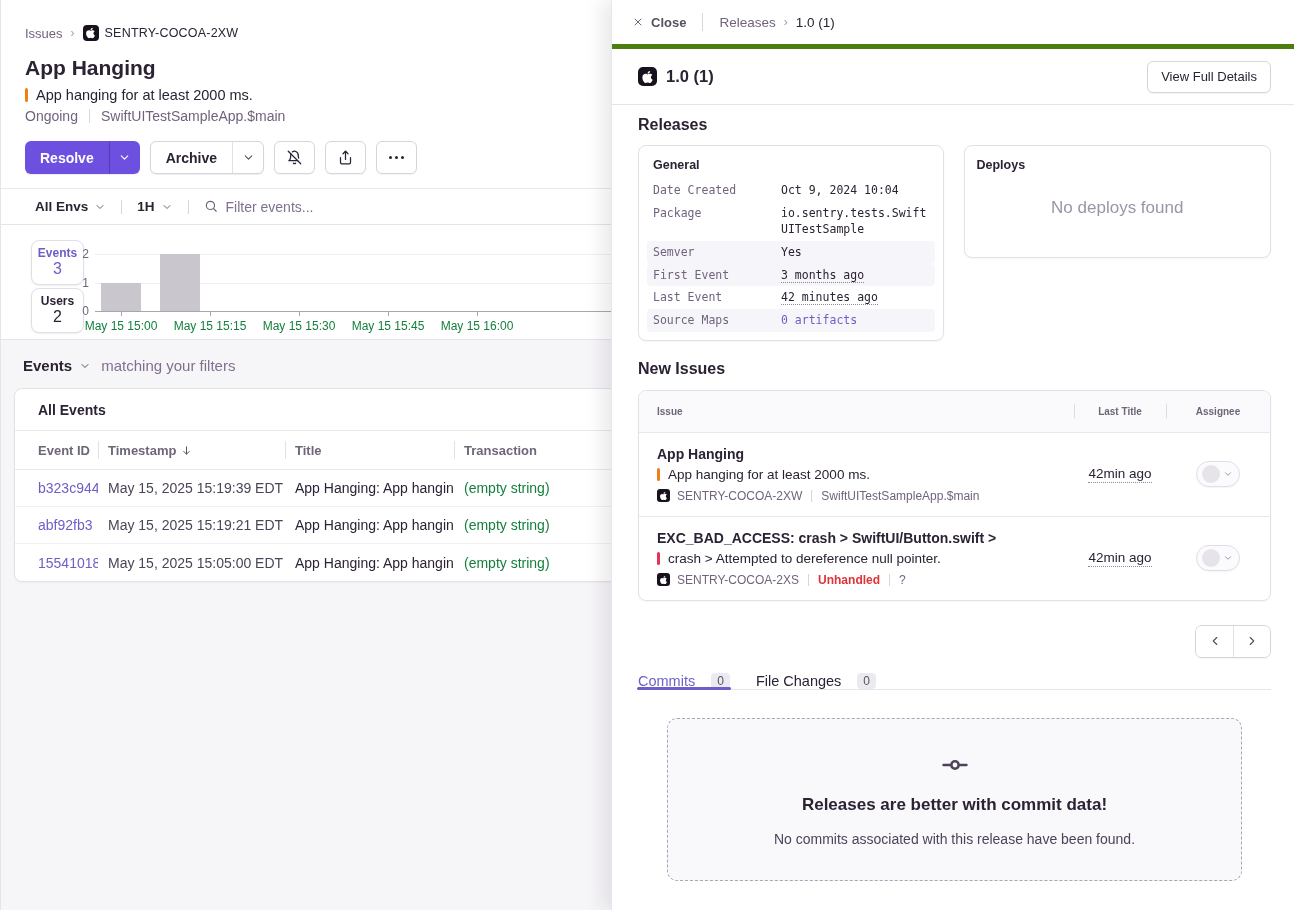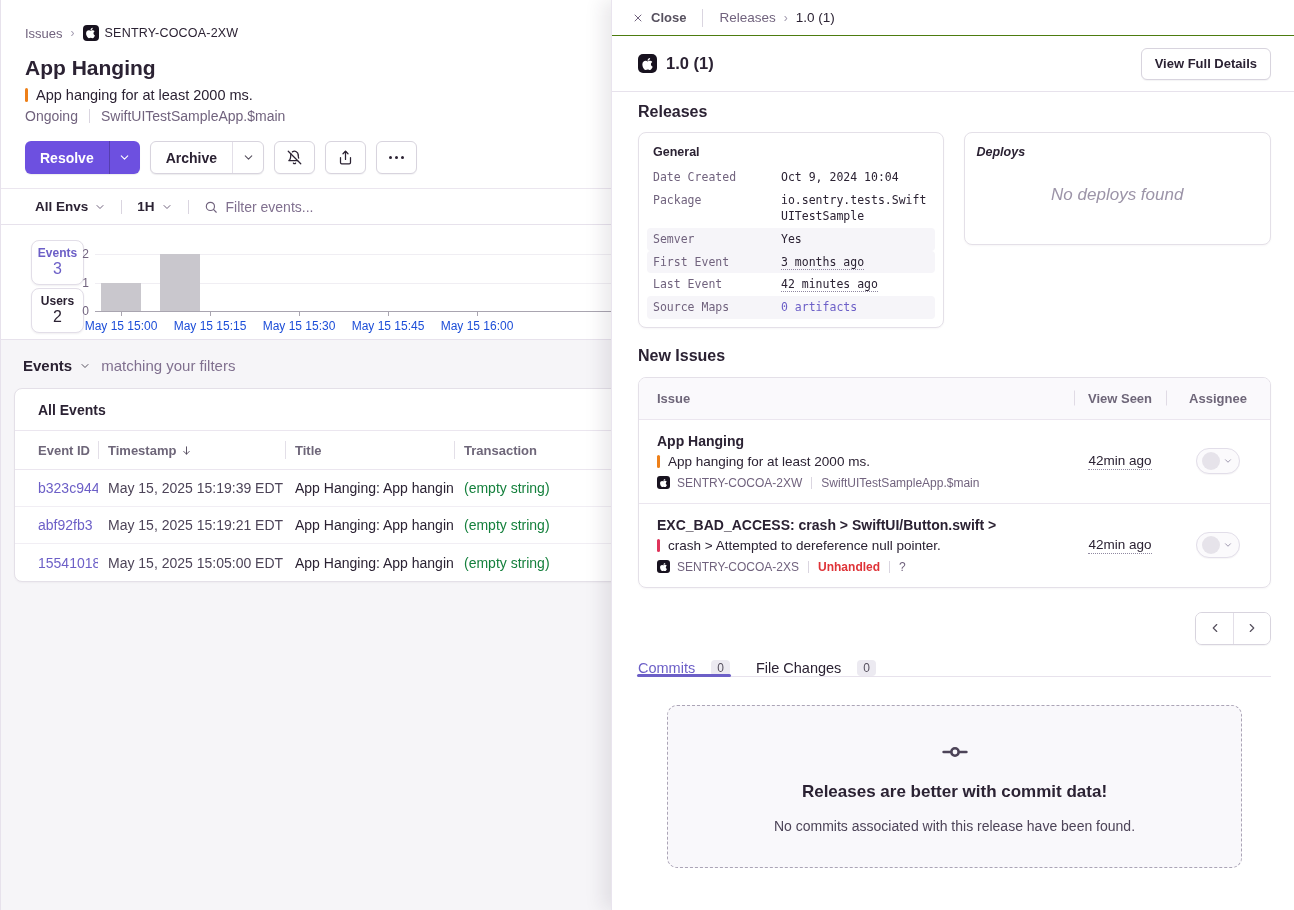--- a/index.html
+++ b/index.html
@@ -18,53 +18,53 @@
   .applesq svg { fill:#fff; }
   .sq16 { width:16px; height:16px; } .sq16 svg { width:9px; height:12px; }
   .sq18 { width:19px; height:19px; border-radius:5px; } .sq18 svg { width:11px; height:14px; }
   .sq13 { width:13px; height:13px; border-radius:3px; } .sq13 svg { width:7px; height:10px; }
   .issue-title-h1 { font-size:21px; font-weight:700; margin:15px 24px 0; }
   .culprit-line { display:flex; align-items:center; gap:8px; margin:7px 24px 0; font-size:14.5px; }
   .level-bar { width:3px; height:14px; border-radius:2px; flex:none; }
   .meta-line { display:flex; align-items:center; margin:5px 24px 0; font-size:14px; color:#71637E; }
   .vdiv { width:1px; height:14px; background:#DAD5E0; margin:0 11px; flex:none; }
   .toolbar { display:flex; gap:10px; padding:17px 24px 14px; border-bottom:1px solid #EBE6EF; }
-  .btn { display:inline-flex; align-items:center; justify-content:center; border:1px solid #D8D4DE; background:#fff; border-radius:6px; height:33px; font-weight:700; font-size:14px; color:#2B2233; cursor:pointer; box-shadow:0 1px 1px rgba(43,34,51,.05); }
+  .btn { display:inline-flex; align-items:center; justify-content:center; border:1px solid #D8D4DE; background:#fff; border-radius:6px; height:33px; font-weight:400; font-size:14px; color:#2B2233; cursor:pointer; box-shadow:0 1px 1px rgba(43,34,51,.05); }
   .split { display:flex; border-radius:6px; overflow:hidden; height:33px; box-shadow:0 1px 1px rgba(43,34,51,.08); }
   .split-primary { background:var(--btn-purple); border:none; }
   .split-primary .seg-label { color:#fff; padding:0 15px; display:flex; align-items:center; font-weight:700; }
   .split-primary .seg-arrow { width:31px; display:flex; align-items:center; justify-content:center; border-left:1px solid rgba(0,0,0,.22); }
   .split-primary .ic { stroke:#fff; }
   .split-default { border:1px solid #D8D4DE; background:#fff; }
   .split-default .seg-label { padding:0 15px; display:flex; align-items:center; font-weight:700; }
   .split-default .seg-arrow { width:31px; display:flex; align-items:center; justify-content:center; border-left:1px solid #E3DFE8; }
   .icon-btn { width:41px; }
   .dots { display:flex; gap:3px; }
   .dots i { width:3px; height:3px; border-radius:50%; background:#2B2233; }
   .filterbar { display:flex; align-items:center; height:36px; padding-left:34px; border-bottom:1px solid #E7E2EC; }
   .pill-dd { display:flex; align-items:center; gap:6px; font-weight:700; font-size:13.5px; cursor:pointer; }
-  .filter-input-wrap { display:flex; align-items:center; gap:8px; flex:1; }
+  .filter-input-wrap { display:flex; gap:8px; flex:1; }
   .filter-input { border:none; outline:none; font-size:14px; color:#2B2233; flex:1; font-family:inherit; }
   .filter-input::placeholder { color:#80708F; }
 
   
   .chart-area { position:relative; height:115px; border-bottom:1px solid #E7E2EC; }
   .stat-card { position:absolute; left:30px; width:53px; height:45px; background:#fff; border:1px solid #E2DEE8; border-radius:8px; box-shadow:0 1px 2px rgba(43,34,51,.07); text-align:center; cursor:pointer; padding-top:5px; }
   .stat-card .sl { font-size:12px; font-weight:700; }
   .stat-card .sv { font-size:16px; margin-top:0px; }
   .stat-events { top:15px; color:#6C5FC7; }
   .stat-events .sv { color:#6C5FC7; }
   .stat-users { top:63px; color:#2B2233; }
   .ylab { position:absolute; left:68px; width:20px; text-align:right; font-size:12px; color:#71637E; }
   .chart-plot { position:absolute; left:94px; top:0; width:530px; height:115px; }
   .gridline { position:absolute; left:0; width:100%; height:1px; background:#F0EEF3; }
   .baseline { position:absolute; left:0; width:100%; height:1px; background:#A9A5B0; }
   .bar { position:absolute; background:var(--bar-gray); }
   .xtickmark { position:absolute; width:1px; height:5px; background:#A9A5B0; }
-  .xticklab { position:absolute; width:92px; text-align:center; font-size:12px; color:#1d4ed8; }
+  .xticklab { position:absolute; width:92px; text-align:center; font-size:12px; color:#15803d; }
 
   
   .events-section { background:#F6F5F8; height:577px; padding:17px 0 0 13px; }
   .events-heading { display:flex; align-items:center; gap:7px; margin-left:9px; }
   .events-heading .eh-t { font-size:15px; font-weight:700; }
   .events-heading .eh-s { font-size:15px; color:#80708F; margin-left:3px; }
   .events-card { margin-top:14px; width:625px; background:#fff; border:1px solid #E4E0E8; border-radius:8px; overflow:hidden; box-shadow:0 1px 2px rgba(43,34,51,.04); }
   .events-card-title { padding:13px 16px 12px 23px; font-weight:700; font-size:14px; border-bottom:1px solid #EBE6EF; }
   .etable-head, .etable-row { display:grid; grid-template-columns:83px 187px 169px 1fr; align-items:center; }
   .etable-head { height:39px; color:#6E6679; font-size:13px; font-weight:700; border-bottom:1px solid #EBE6EF; }
@@ -75,21 +75,21 @@
   .etable-row:last-child { border-bottom:none; }
   .erc { padding-left:10px; white-space:nowrap; overflow:hidden; }
   .erc:first-child { padding-left:23px; }
   .event-id { color:#6C5FC7; cursor:pointer; }
   .ets { color:#4D4458; }
   .etx { color:#2B2233; }
   .etr { color:#15803d; }
 
   
   .drawer { position:absolute; top:0; right:0; width:683px; height:910px; background:#fff; border-left:1px solid #E9E4EE; box-shadow:-8px 0 18px rgba(43,34,51,.10); }
-  .drawer-header { height:36px; display:flex; align-items:center; padding:0 20px; border-bottom:1px solid #4d7c0f; }
+  .drawer-header { height:49px; display:flex; align-items:center; padding:0 20px; border-bottom:5px solid #4d7c0f; }
   .close-btn { display:flex; align-items:center; gap:7px; color:#57515F; font-size:13px; font-weight:700; cursor:pointer; }
   .close-btn .ic { stroke:#71637E; }
   .dh-div { width:1px; height:18px; background:#DAD5E0; margin:0 16px; }
   .dh-crumbs { display:flex; align-items:center; gap:8px; font-size:13.5px; }
   .dh-root { color:#71637E; cursor:pointer; }
   .dh-cur { color:#2B2233; }
   .release-row { height:56px; display:flex; align-items:center; padding:0 23px 0 26px; border-bottom:1px solid #E7E2EC; }
   .release-name { display:flex; align-items:center; gap:9px; font-size:16.5px; font-weight:700; }
   .vfd-btn { margin-left:auto; height:32px; padding:0 13px; font-size:13px; }
   .drawer-body { padding:11px 23px 0 26px; }
@@ -97,25 +97,25 @@
   .details-cards { display:flex; gap:20px; align-items:flex-start; margin-top:11px; }
   .card { background:#fff; border:1px solid #E4E0E8; border-radius:8px; box-shadow:0 1px 2px rgba(43,34,51,.04); }
   .general-card { width:306px; padding:10px 8px 8px; }
   .card-heading { font-size:12.5px; font-weight:700; padding:2px 6px 7px; }
   .kv-row { display:flex; font-family:"DejaVu Sans Mono", monospace; font-size:11.5px; line-height:1.45; padding:3px 6px; border-radius:4px; }
   .kv-row.alt { background:#F6F5F9; }
   .kv-label { width:128px; flex:none; color:#71637E; }
   .kv-value { color:#2B2233; flex:1; word-break:break-all; }
   .kv-value .dotted { border-bottom:1px dotted #8F87A0; }
   .kv-value.link { color:#6C5FC7; cursor:pointer; }
-  .deploys-card { width:308px; height:113px; padding:10px 12px; position:relative;font-style:italic; }
+  .deploys-card { width:308px; height:113px; padding:10px 12px; position:relative; }
   .deploys-empty { position:absolute; inset:12px 0 0 0; display:flex; align-items:center; justify-content:center; color:#9C94A8; font-size:17px; }
   .ni-heading { margin-top:19px; }
   .issues-card { margin-top:12px; border:1px solid #E4E0E8; border-radius:8px; overflow:hidden; box-shadow:0 1px 2px rgba(43,34,51,.04); }
-  .issues-head { display:grid; grid-template-columns:1fr 92px 104px; background:#FAF9FC; border-bottom:1px solid #EBE6EF; height:42px; align-items:center; color:#6E6679; font-size:13px; font-weight:700; }
+  .issues-head { display:grid; grid-template-columns:1fr 92px 104px; background:#FAF9FC; border-bottom:1px solid #EBE6EF; height:42px; align-items:center; color:#6E6679; font-size:10px; font-weight:700; }
   .ihc { padding-left:18px; }
   .ihc.ctr { padding-left:0; text-align:center; position:relative; }
   .ihc.ctr::before { content:""; position:absolute; left:0; top:50%; transform:translateY(-50%); width:1px; height:15px; background:#E0DBE5; }
   .issue-row { display:grid; grid-template-columns:1fr 92px 104px; padding:13px 0 13px 0; }
   .issue-row + .issue-row { border-top:1px solid #EBE6EF; }
   .irc-main { padding-left:18px; min-width:0; }
   .issue-t { font-size:14px; font-weight:700; cursor:pointer; }
   .issue-annot { display:flex; align-items:center; gap:8px; margin-top:5px; font-size:13.5px; }
   .issue-meta { display:flex; align-items:center; gap:7px; margin-top:7px; font-size:12px; color:#71637E; }
   .issue-meta .vdiv { margin:0 2px; height:12px; }
@@ -416,21 +416,21 @@
       <div class="card deploys-card">
         <div class="card-heading" style="padding-left:0">Deploys</div>
         <div class="deploys-empty">No deploys found</div>
       </div>
     </div>
 
     <div class="h2 ni-heading">New Issues</div>
     <div class="issues-card">
       <div class="issues-head">
         <div class="ihc">Issue</div>
-        <div class="ihc ctr">View Seen</div>
+        <div class="ihc ctr">Last Title</div>
         <div class="ihc ctr">Assignee</div>
       </div>
       <div id="issue-rows">
           <div class="issue-row">
     <div class="irc-main">
       <div class="issue-t">App Hanging</div>
       <div class="issue-annot">
         <span class="level-bar" style="height: 13px; background: rgb(238, 128, 25);"></span>
         <span>App hanging for at least 2000 ms.</span>
       </div>

